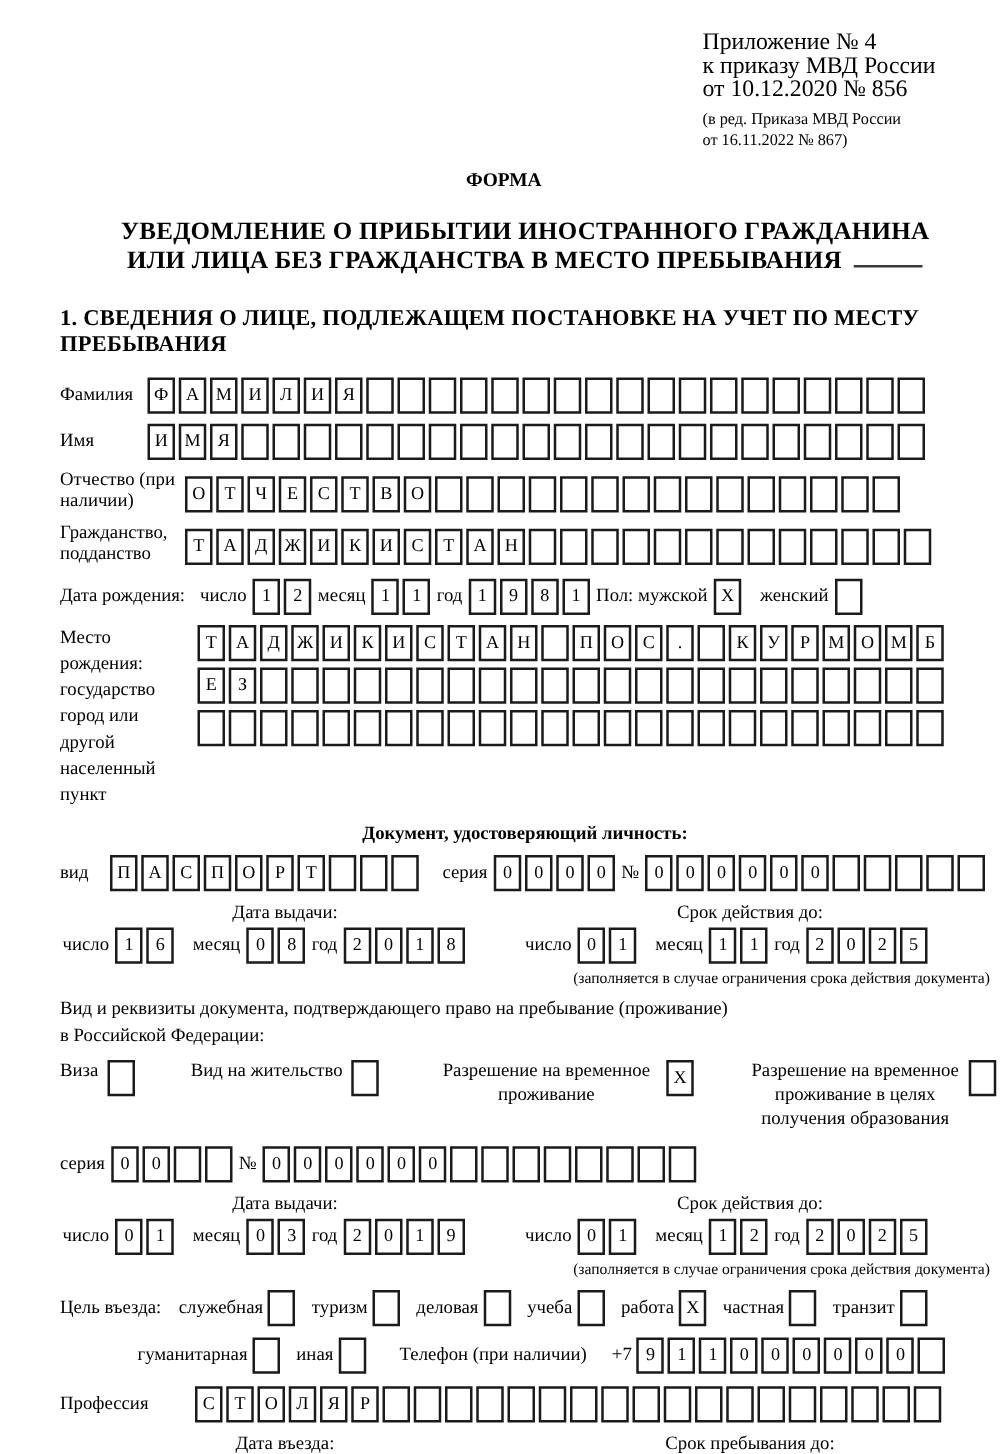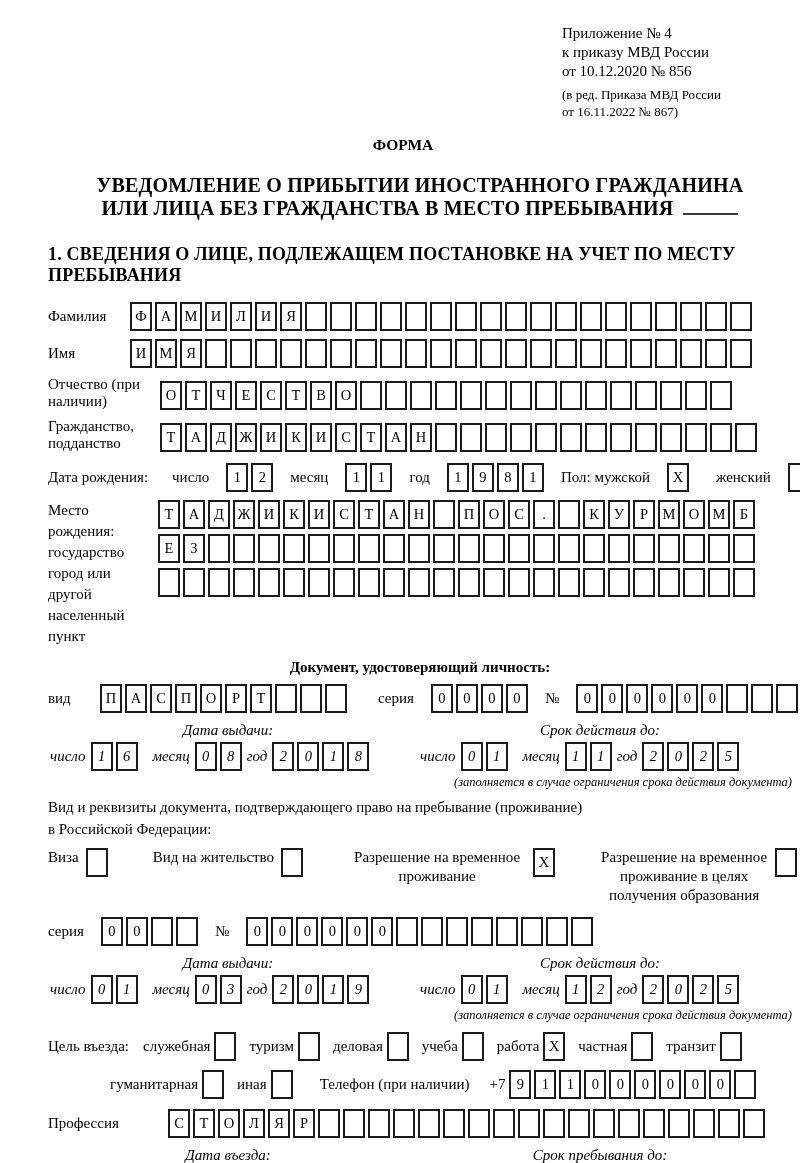--- a/index.html
+++ b/index.html
@@ -6,32 +6,32 @@
   html,body { background:#ffffff; }
   body {
     width:800px; height:1163px; overflow:hidden;
     font-family:"Liberation Serif","DejaVu Serif",serif;
     color:#000; font-size:15px;
   }
   .page { padding:24px 8px 0 48px; }
 
   
   .hdr { width:200px; margin-left:auto; margin-right:30px; }
-  .hline { font-size:15px; line-height:19px; white-space:nowrap; }
+  .hline { font-size:19px; line-height:19px; white-space:nowrap; }
   .hline.small { font-size:13px; line-height:17px; }
   .hline.gap { margin-top:5px; }
   .forma { text-align:center; margin:16px 34px 0 0; font-weight:bold; font-size:15.5px; }
 
   .title { margin-top:20px; text-align:center; font-weight:bold; font-size:20px; line-height:23px; letter-spacing:.2px; }
   .uline { display:inline-block; width:55px; border-bottom:2px solid #3a3a3a; margin-left:10px; }
 
   .sec1 { margin-top:24px; font-weight:bold; font-size:18px; letter-spacing:.2px; }
 
   
-  .frow { display:flex; align-items:center; margin-top:8px;gap:12px; }
+  .frow { display:flex; align-items:center; margin-top:8px; }
   .frow.top { align-items:flex-end; }
   .lbl { font-size:15px; line-height:17px; flex:0 0 auto; }
   .w70 { width:70px; } .w100 { width:100px; } .w108 { width:108px; } .w110 { width:110px; }
   .dlbl { font-size:15px; flex:0 0 auto; margin:0 5px 0 2px; }
   .boxes { display:flex; flex:0 0 auto; }
   .cell {
     display:inline-flex; flex:0 0 auto; align-items:center; justify-content:center;
     width:18px; height:25px; border:2px solid #1b1b1b; margin-right:3px;
     font-size:14.5px; line-height:1; background:#fff;
   }
@@ -40,21 +40,21 @@
   
   .stack2 { display:flex; margin-top:8px; }
   .stackcol { flex:0 0 auto; }
   .stackcol .lline { line-height:21px; }
   .stackrows .boxes { margin-bottom:5px; }
 
   
   .dochead { text-align:center; font-weight:bold; font-size:15px; margin-top:12px; }
 
   
-  .dates { display:flex; margin-top:8px;font-style:italic; }
+  .dates { display:flex; margin-top:8px; }
   .dcol { flex:0 0 auto; }
   .dcol.l { width:360px; }
   .dcol.r { width:384px; }
   .dhead { text-align:center; font-size:15px; line-height:18px; }
   .drow { display:flex; align-items:center; margin-top:3px; }
   .limnote { font-size:12.5px; text-align:right; margin-top:4px; white-space:nowrap; }
 
   .introline { margin-top:10px; font-size:15px; line-height:22px; }
 
   .permits { display:flex; align-items:flex-start; margin-top:8px;gap:24px; }

